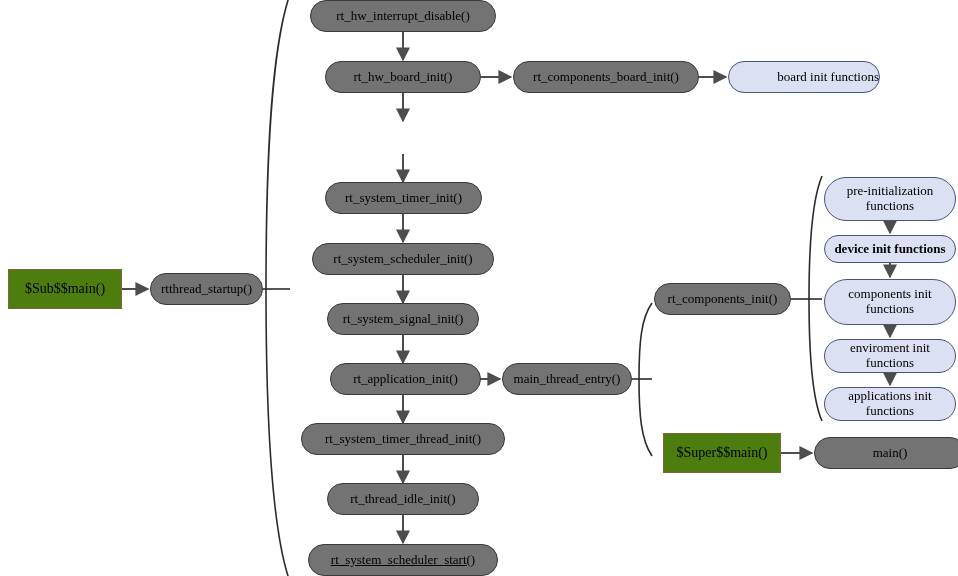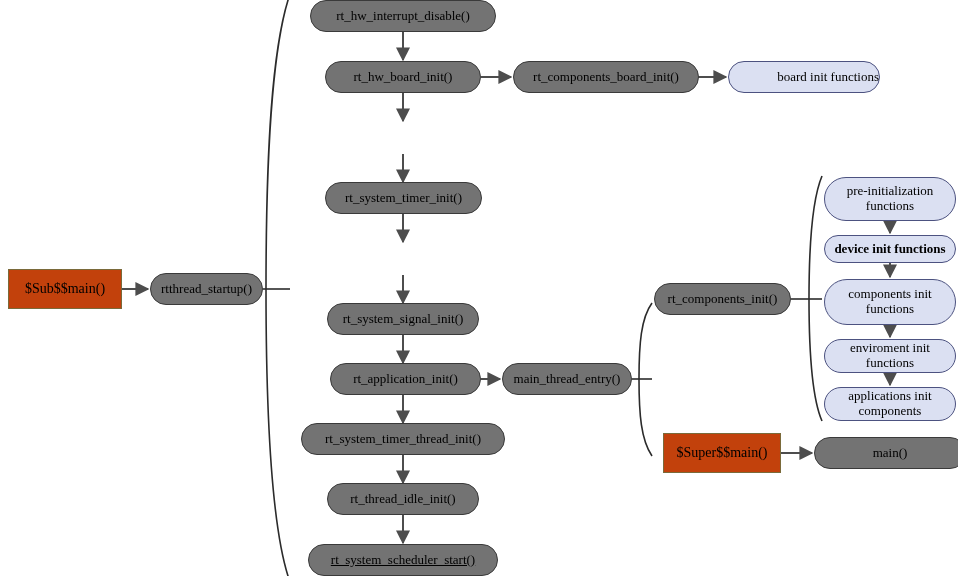--- a/index.html
+++ b/index.html
@@ -43,21 +43,21 @@
     font-size: 13px;
   }
   .pill-blue {
     background: #dbe0f2;
     border: 1px solid #4c5280;
     border-radius: 999px;
     color: #000000;
     font-size: 13px;
   }
   .rect-yellow {
-    background: #c2410c;
+    background: #4d7c0f;
     border: 1px solid #7a6a3a;
     border-radius: 0;
     color: #000000;
     font-size: 14px;
   }
 </style>
 </head>
 <body>
 
 <div id="canvas">
@@ -126,20 +126,23 @@
 
   <div class="node pill" style="left:325px; top:61px; width:156px; height:32px;">
     <span>rt_hw_board_init()</span>
   </div>
 
 
   <div class="node pill" style="left:325px; top:182px; width:157px; height:32px;">
     <span>rt_system_timer_init()</span>
   </div>
 
+  <div class="node pill" style="left:312px; top:243px; width:182px; height:32px;">
+    <span>rt_system_scheduler_init()</span>
+  </div>
 
   <div class="node pill" style="left:327px; top:303px; width:152px; height:32px;font-family:Liberation Serif, serif;">
     <span>rt_system_signal_init()</span>
   </div>
 
   <div class="node pill" style="left:330px; top:363px; width:151px; height:32px;">
     <span>rt_application_init()</span>
   </div>
 
   <div class="node pill" style="left:301px; top:423px; width:204px; height:32px;">
@@ -192,16 +195,16 @@
 functions</span>
   </div>
 
   <div class="node pill-blue" style="left:824px; top:339px; width:132px; height:34px;">
     <span>enviroment init
 functions</span>
   </div>
 
   <div class="node pill-blue" style="left:824px; top:387px; width:132px; height:34px;">
     <span>applications init
-components</span>
+functions</span>
   </div>
 
 </div>
 
 </body></html>

